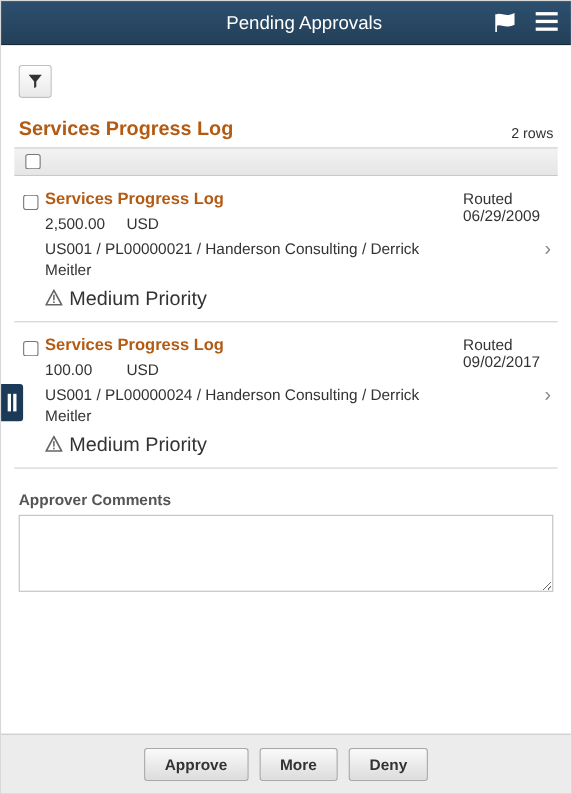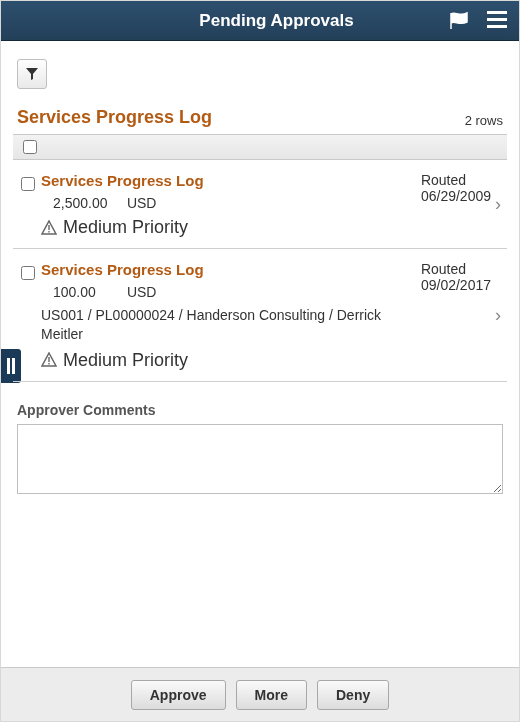--- a/index.html
+++ b/index.html
@@ -3,21 +3,21 @@
 <meta charset="utf-8">
 <style>
   * { box-sizing: border-box; }
   html, body { margin:0; padding:0; font-family: Arial, Helvetica, sans-serif; }
   body { width:520px; height:722px; background:#fff; position:relative; border:1px solid #d8d8d8; overflow:hidden; }
 
   
   .header {
     height:40px; background:linear-gradient(#2d4f6e,#234059);
     color:#fff; display:flex; align-items:center; justify-content:center;
-    position:relative; font-size:17px; font-weight:bold;
+    position:relative; font-size:17px; font-weight:normal;
     border-bottom:1px solid #15283a;
     padding-left:33px;
   }
   .header .title { }
   .header .flag-icon { position:absolute; right:48px; top:10px; }
   .header .menu-icon { position:absolute; right:12px; top:10px; display:flex; flex-direction:column; gap:4px; cursor:pointer; }
   .header .menu-icon span { display:block; width:20px; height:3px; background:#fff; }
 
   
   .content { padding:10px 12px 0 12px; position:relative; height:calc(100% - 40px - 54px); overflow:auto; }
@@ -40,21 +40,21 @@
 
   .item {
     display:flex; padding:12px 4px 10px 4px; border-bottom:1px solid #cfcfcf;
     position:relative;
   }
   .item .chk-col { width:24px; padding-top:2px; }
   .item .main-col { flex:1; padding-right:90px; }
   .item .right-col { position:absolute; right:16px; top:12px; text-align:left; color:#333; font-size:14px; }
   .item-title { color:#b35a13; font-weight:bold; font-size:15px; margin-bottom:6px; display:inline-block; cursor:pointer; }
   .amount-line { font-size:14px; color:#333; margin-bottom:6px; }
-  .amount-line .amt { display:inline-block; width:70px;margin-left:12px; }
+  .amount-line .amt { display:inline-block; width:70px; }
   .path-line { font-size:14px; color:#333; line-height:1.35; margin-bottom:6px; }
   .priority-line { font-size:18px; color:#333; display:flex; align-items:center; gap:6px; }
   .chevron { position:absolute; right:6px; top:50%; transform:translateY(-50%); color:#888; font-size:18px; }
 
   .comments-label { color:#555; font-size:14px; font-weight:bold; margin:20px 4px 6px 4px; display:block; }
   .comments-box {
     width:calc(100% - 8px); margin:0 4px; height:70px; border:1px solid #bfbfbf;
     resize:both; font-family:inherit; font-size:14px; padding:4px;
     background:#fff;
   }
@@ -122,20 +122,21 @@
 
   
   <div class="item">
     <div class="chk-col"><input type="checkbox" style=""></div>
     <div class="main-col">
       <span class="item-title">Services Progress Log</span>
       <div class="amount-line">
         <span class="amt">2,500.00</span>
         <span>USD</span>
       </div>
+      <div class="path-line">US001 / PL00000021 / Handerson Consulting / Derrick Meitler</div>
       <div class="priority-line">
         <svg width="16" height="16" viewBox="0 0 16 16">
             <path d="M8 1 L15 14 L1 14 Z" fill="none" stroke="#666" stroke-width="1.5"></path>
             <rect x="7.3" y="5" width="1.4" height="5" fill="#666"></rect>
             <rect x="7.3" y="11" width="1.4" height="1.5" fill="#666"></rect>
           </svg>
         <span>Medium Priority</span>
       </div>
     </div>
     <div class="right-col">

